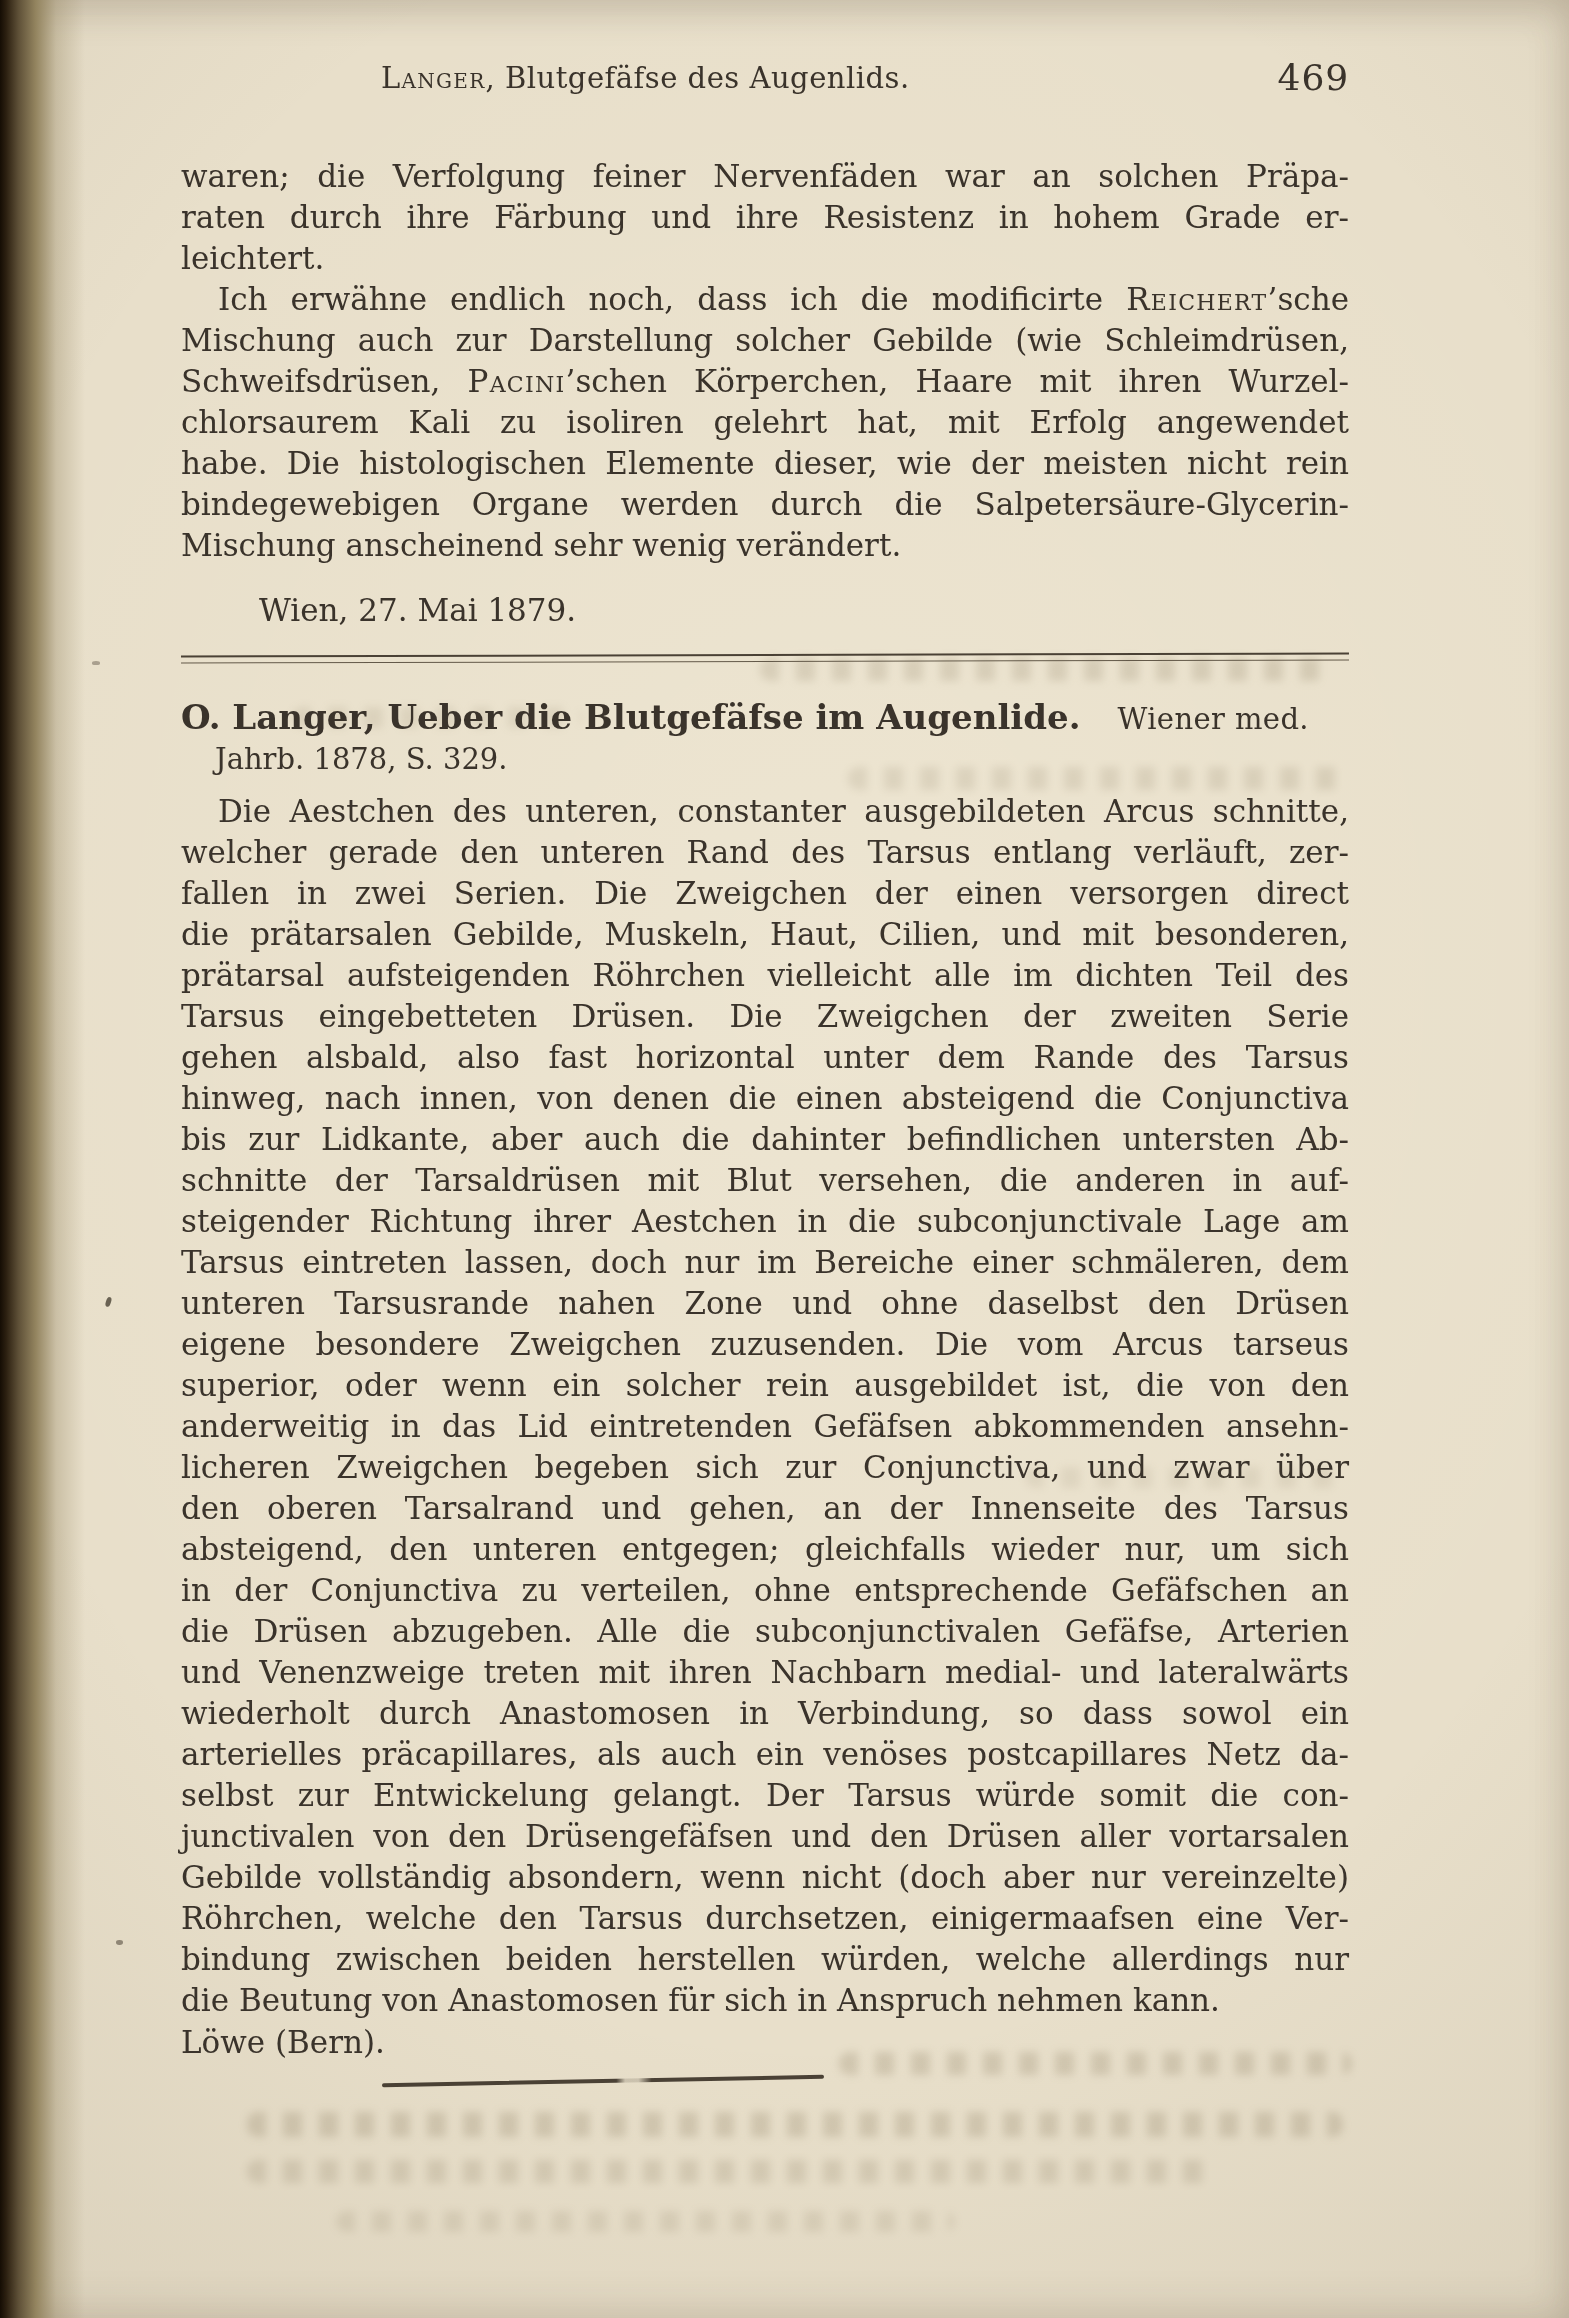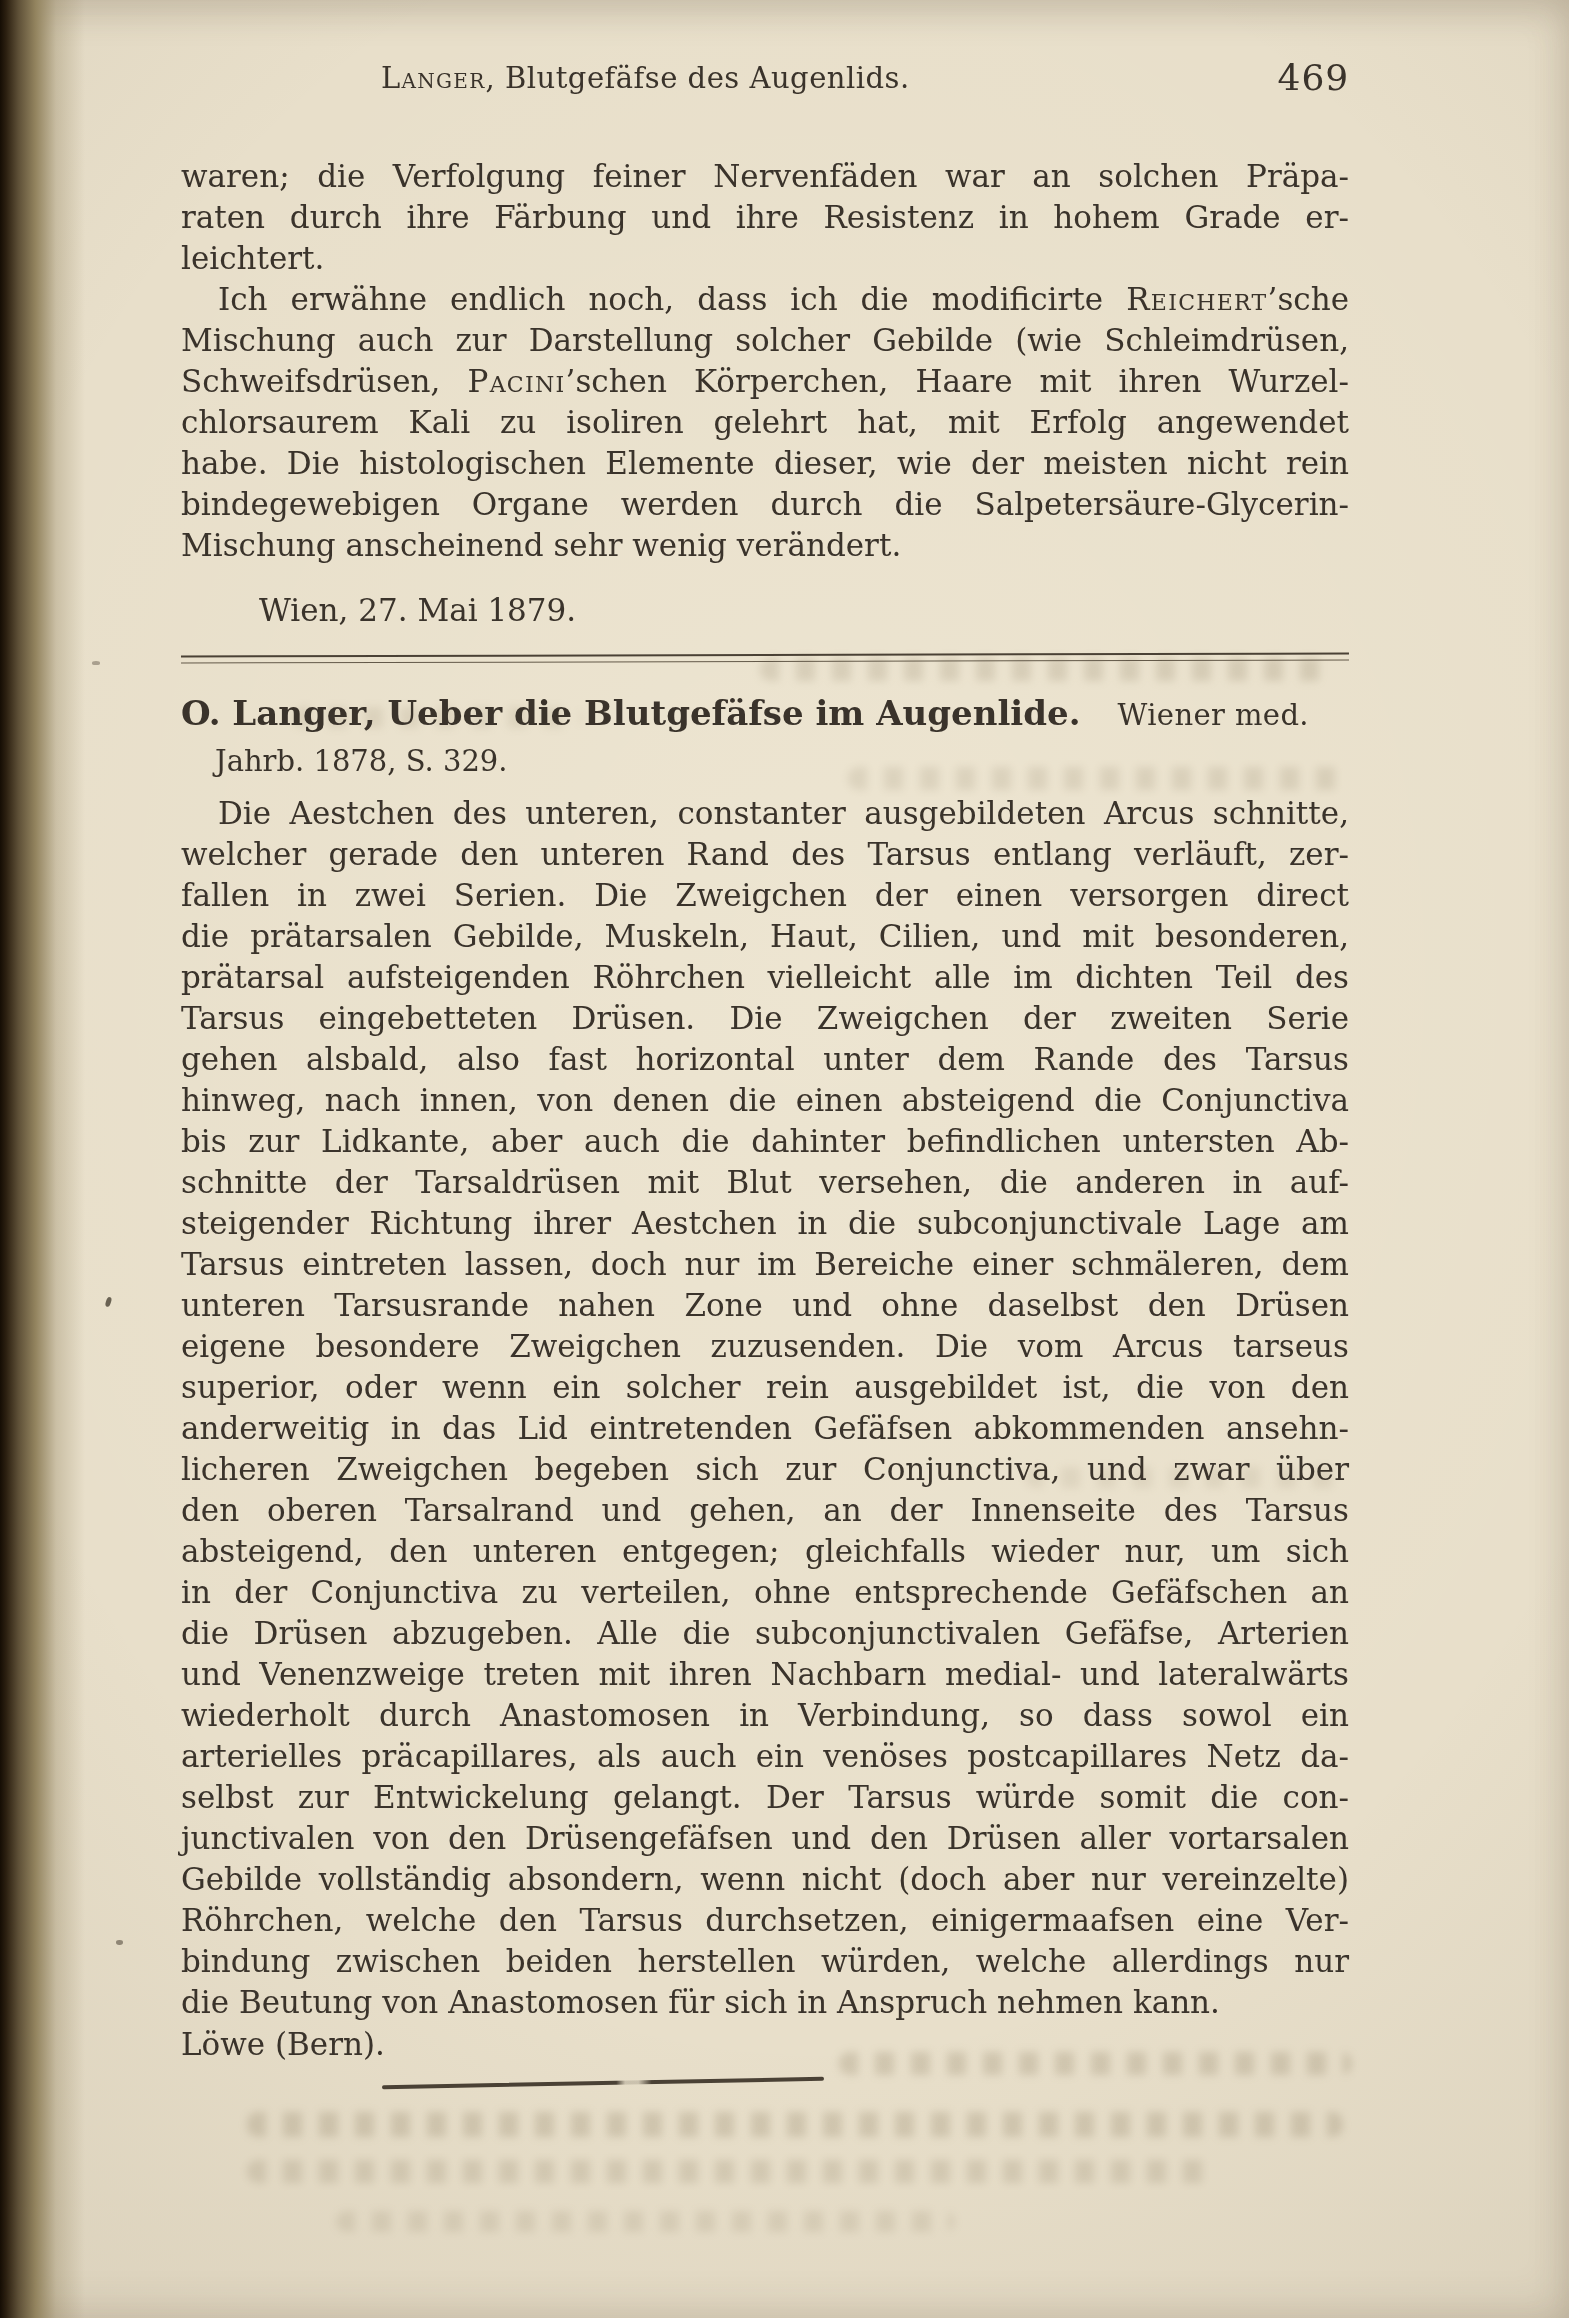--- a/index.html
+++ b/index.html
@@ -40,21 +40,21 @@
   
   .text-block { position:relative; z-index:5; margin:58px 220px 0 181px; font-size:31px; line-height:41px; }
   .tline { text-align:justify; text-align-last:justify; white-space:normal; }
   .tline.tlast { text-align-last:left; }
   .p-indent .tline:first-child { text-indent:37px; }
 
   .dateline { margin-top:24px; padding-left:78px; }
 
   .section-rule { margin-top:23px; height:5.3px; border-top:2.7px solid #4a4135; border-bottom:1.8px solid #635949; transform:rotate(-.15deg); }
 
-  .entry-heading { margin-top:23px; font-size:34px; font-weight:bold; line-height:56px; white-space:nowrap; }
+  .entry-heading { margin-top:33px; font-size:34px; font-weight:bold; line-height:44px; white-space:nowrap; }
   .entry-heading .src { font-weight:normal; font-size:29px; margin-left:37px; letter-spacing:0.4px; }
   .entry-source2 { font-size:29px; line-height:37px; margin-left:34px; }
 
   .body-para { margin-top:12.4px; }
 
   .signature { margin-top:1.8px; text-align:left; padding-right:237px; }
 
   .end-rule {
     width:442px; height:3.5px; margin:16px 0 0 201px; border-radius:1.8px;
     background: linear-gradient(90deg, #4a4135 0 53%, rgba(74,65,53,.18) 55% 58%, #4a4135 61% 100%);

